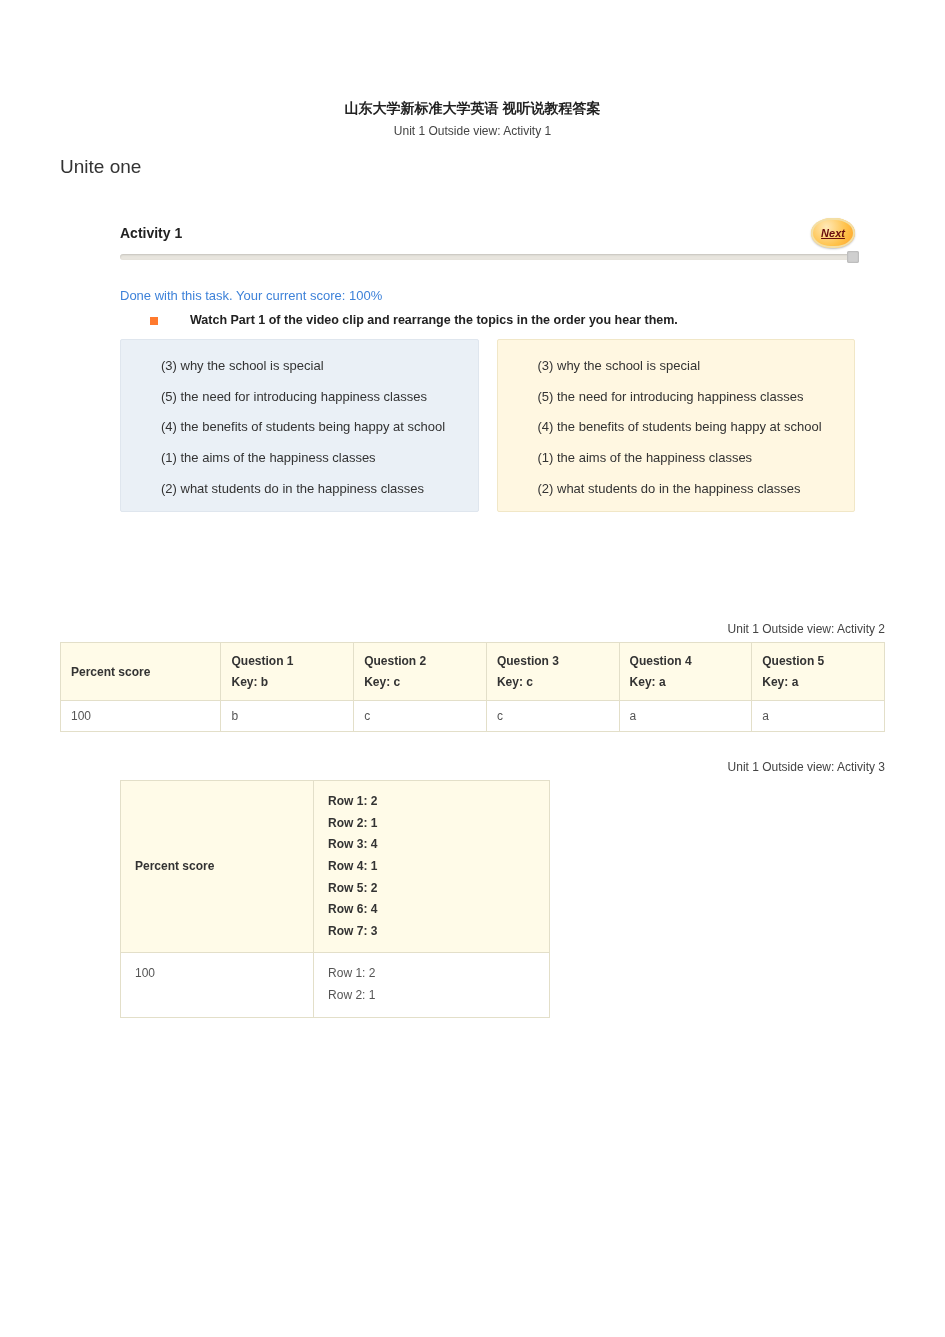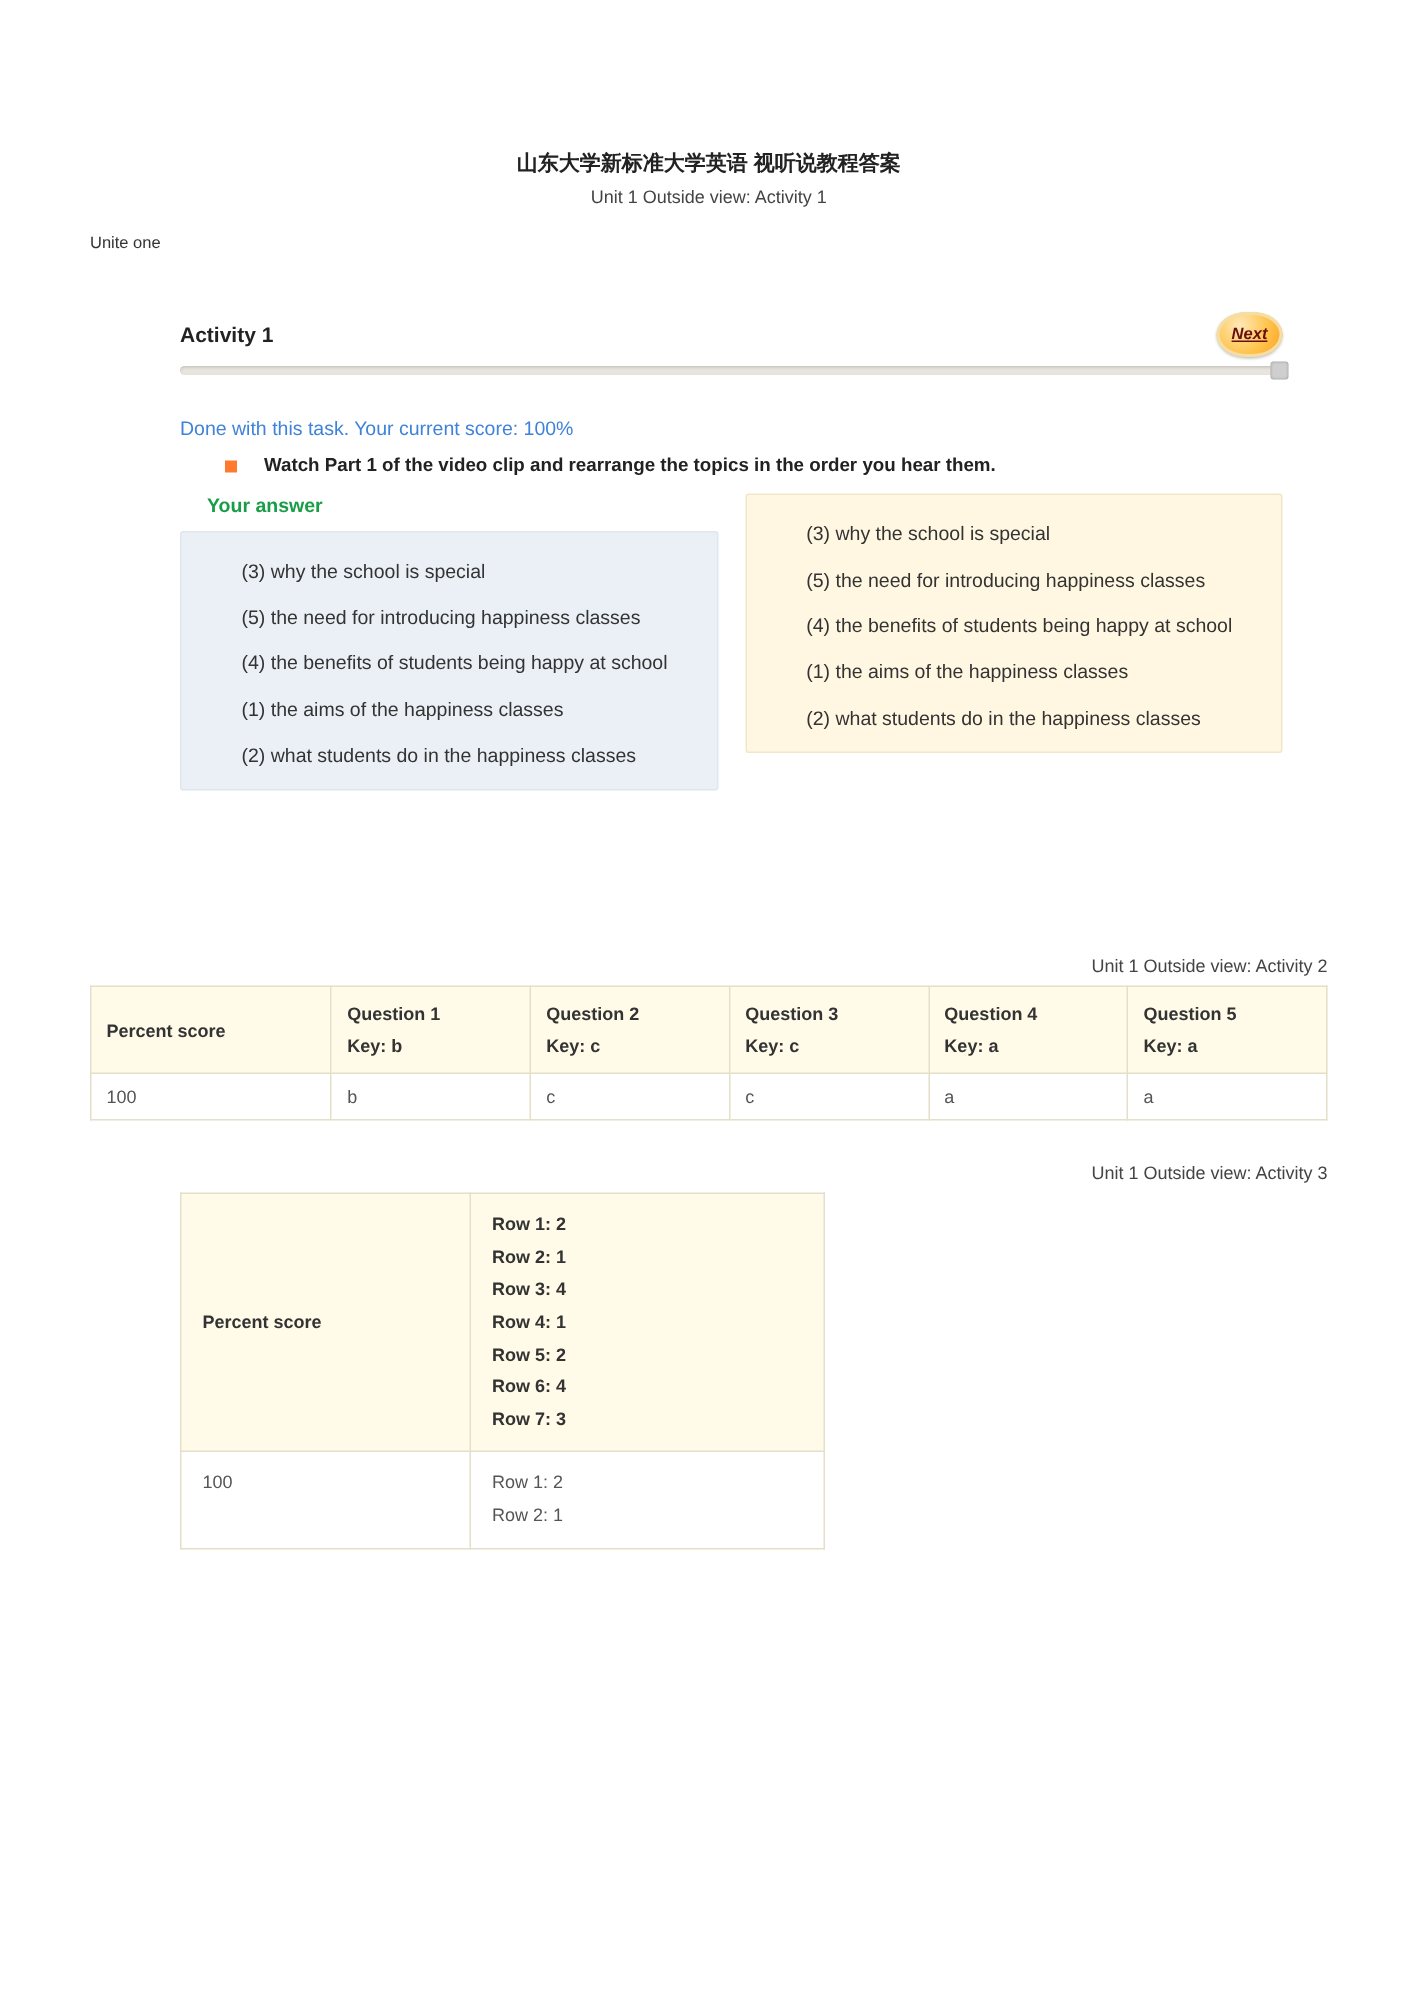--- a/index.html
+++ b/index.html
@@ -18,21 +18,21 @@
       color: #222;
       margin-bottom: 6px;
     }
     .doc-sub {
       text-align: center;
       font-size: 12px;
       color: #444;
       margin-bottom: 18px;
     }
     .unite-one {
-      font-size: 11px;
+      font-size: 19px;
       color: #333;
       margin-bottom: 40px;
     }
 
     
     .act1 {
       margin-left: 60px;
       margin-right: 30px;
       margin-bottom: 110px;
     }
@@ -82,21 +82,21 @@
       box-shadow: inset 0 0 2px rgba(0,0,0,.3);
     }
     .score-line {
       color: #3e82d9;
       font-size: 13px;
       margin-bottom: 10px;
     }
     .instr-row {
       display: flex;
       align-items: flex-start;
-      gap: 18px;
+      gap: 32px;
       margin: 0 0 12px 30px;
     }
     .bullet {
       width: 8px;
       height: 8px;
       background: #ff7a2e;
       margin-top: 4px;
       flex: 0 0 auto;
     }
     .instr {
@@ -221,21 +221,20 @@
 
   <div class="score-line">Done with this task. Your current score: 100%</div>
 
   <div class="instr-row">
     <div class="bullet"></div>
     <div class="instr">Watch Part 1 of the video clip and rearrange the topics in the order you hear them.</div>
   </div>
 
   <div class="answers-row">
     <div class="col">
-      <div class="col-header your">Your answer</div>
       <div class="ans-card blue">
         <div class="item">(3) why the school is special</div>
         <div class="item wrap"><span style="margin-left:22px">(5) the need for introducing happiness classes</span></div>
         <div class="item wrap"><span style="margin-left:22px">(4) the benefits of students being happy at school</span></div>
         <div class="item">(1) the aims of the happiness classes</div>
         <div class="item wrap"><span style="margin-left:22px">(2) what students do in the happiness classes</span></div>
       </div>
     </div>
     <div class="col">
       <div class="ans-card yellow">

